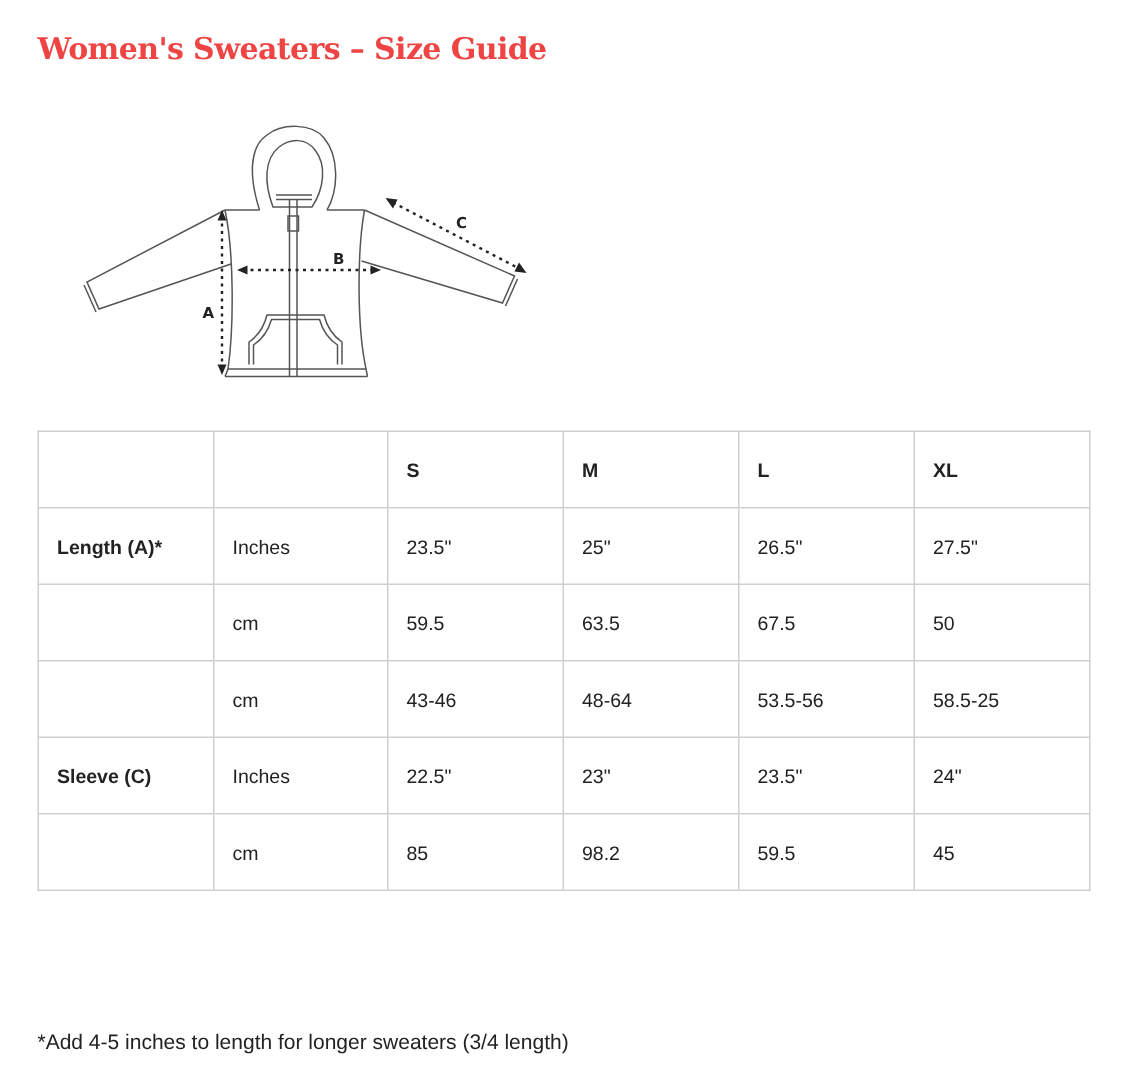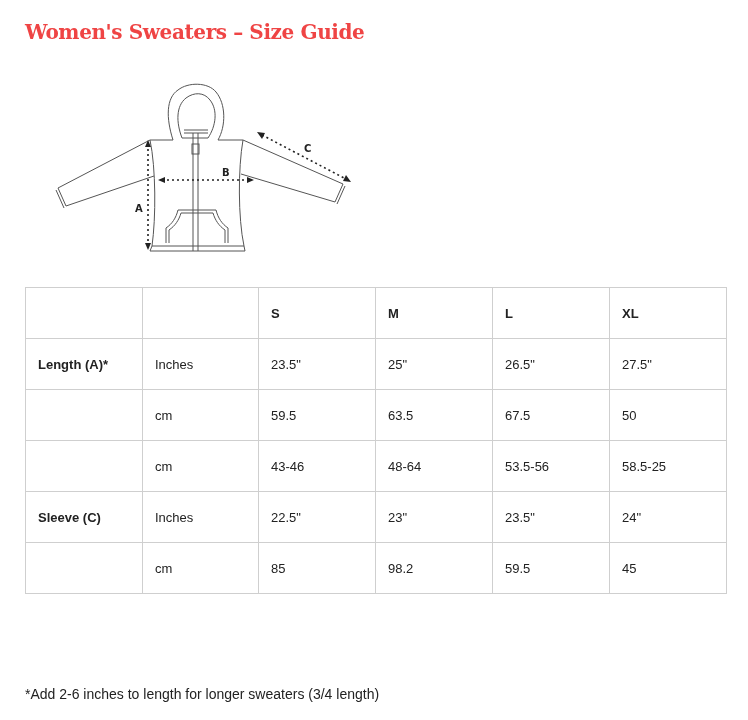--- a/index.html
+++ b/index.html
@@ -122,13 +122,13 @@
     <td class="rowlabel"></td>
     <td>cm</td>
     <td>85</td>
     <td>98.2</td>
     <td>59.5</td>
     <td>45</td>
   </tr>
 </tbody>
   </table>
 
-<div class="note">*Add 2-6 inches to length for longer sweaters (3/4 length)</div>
+<div class="note">*Add 4-5 inches to length for longer sweaters (3/4 length)</div>
 
 </body></html>

